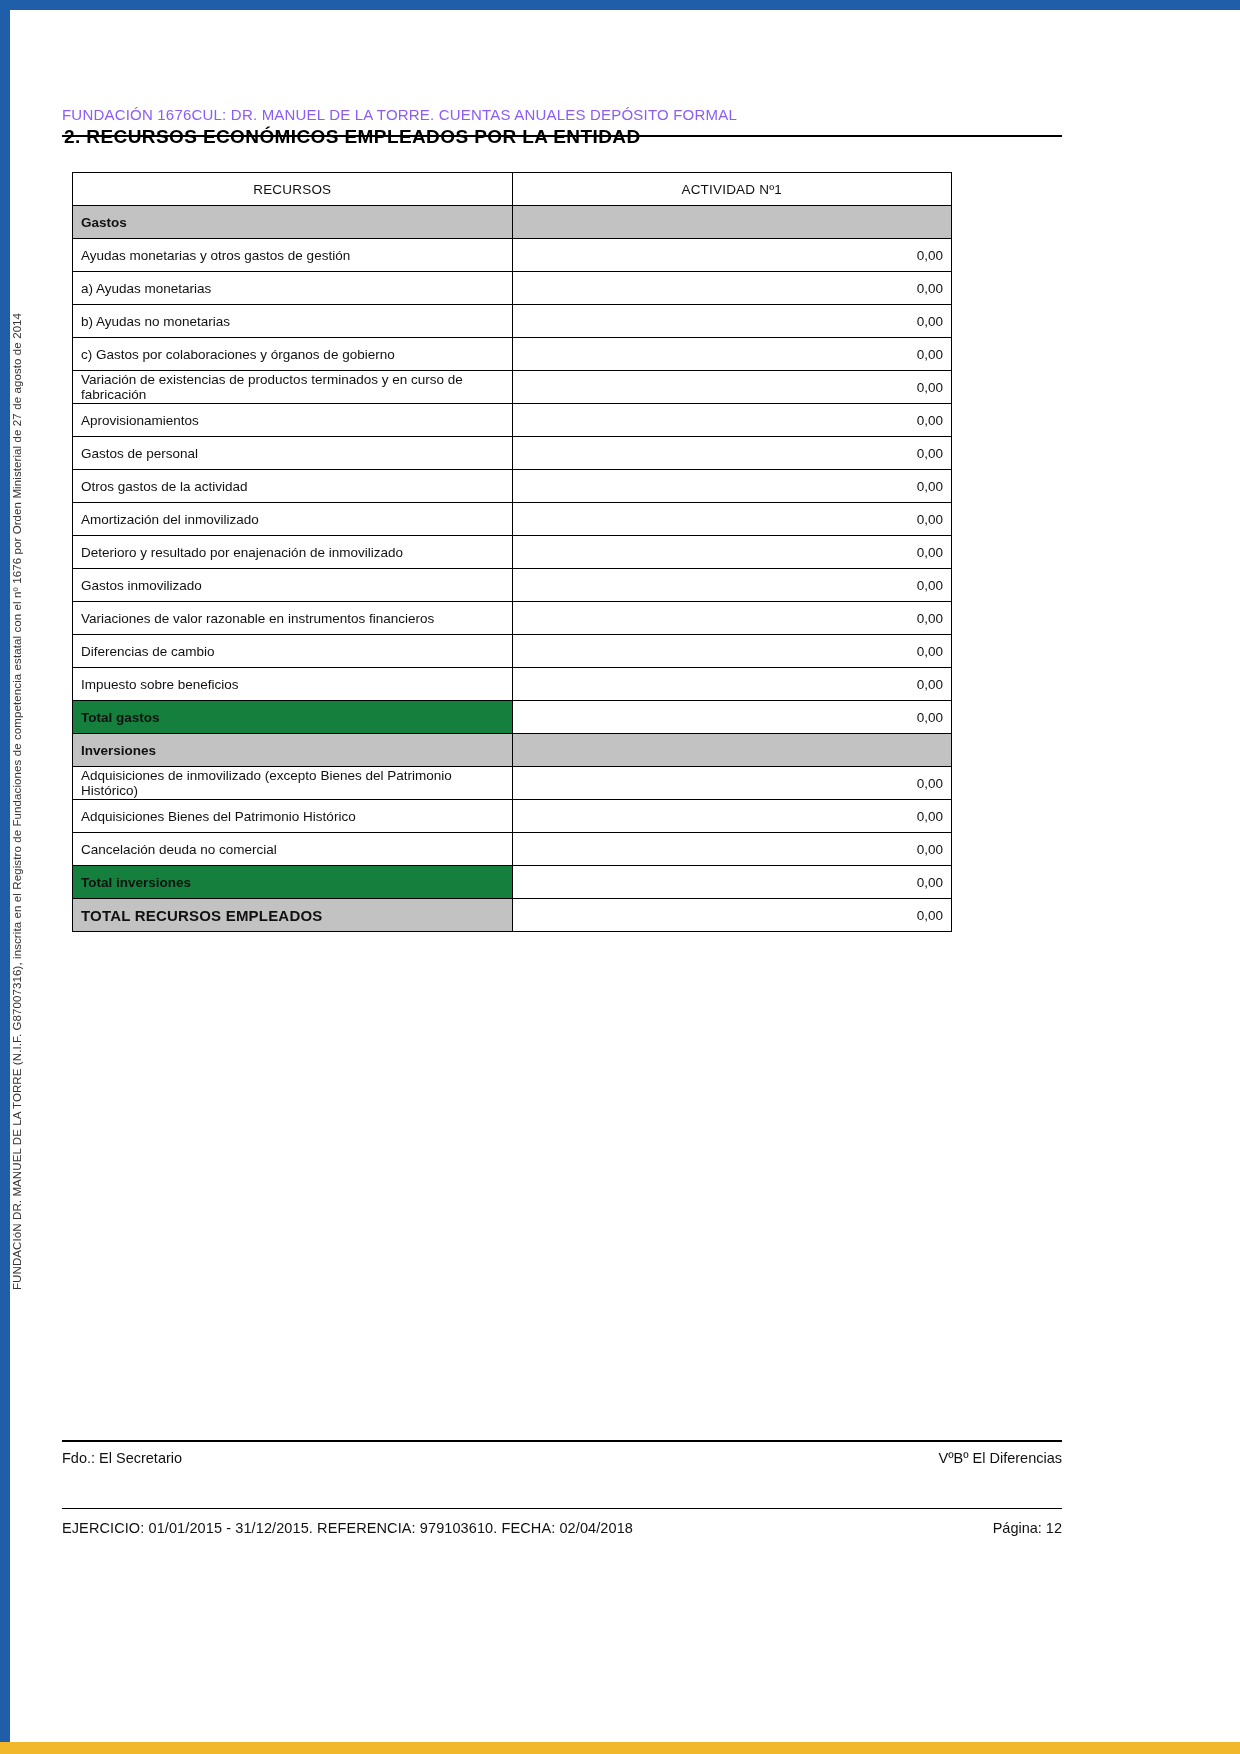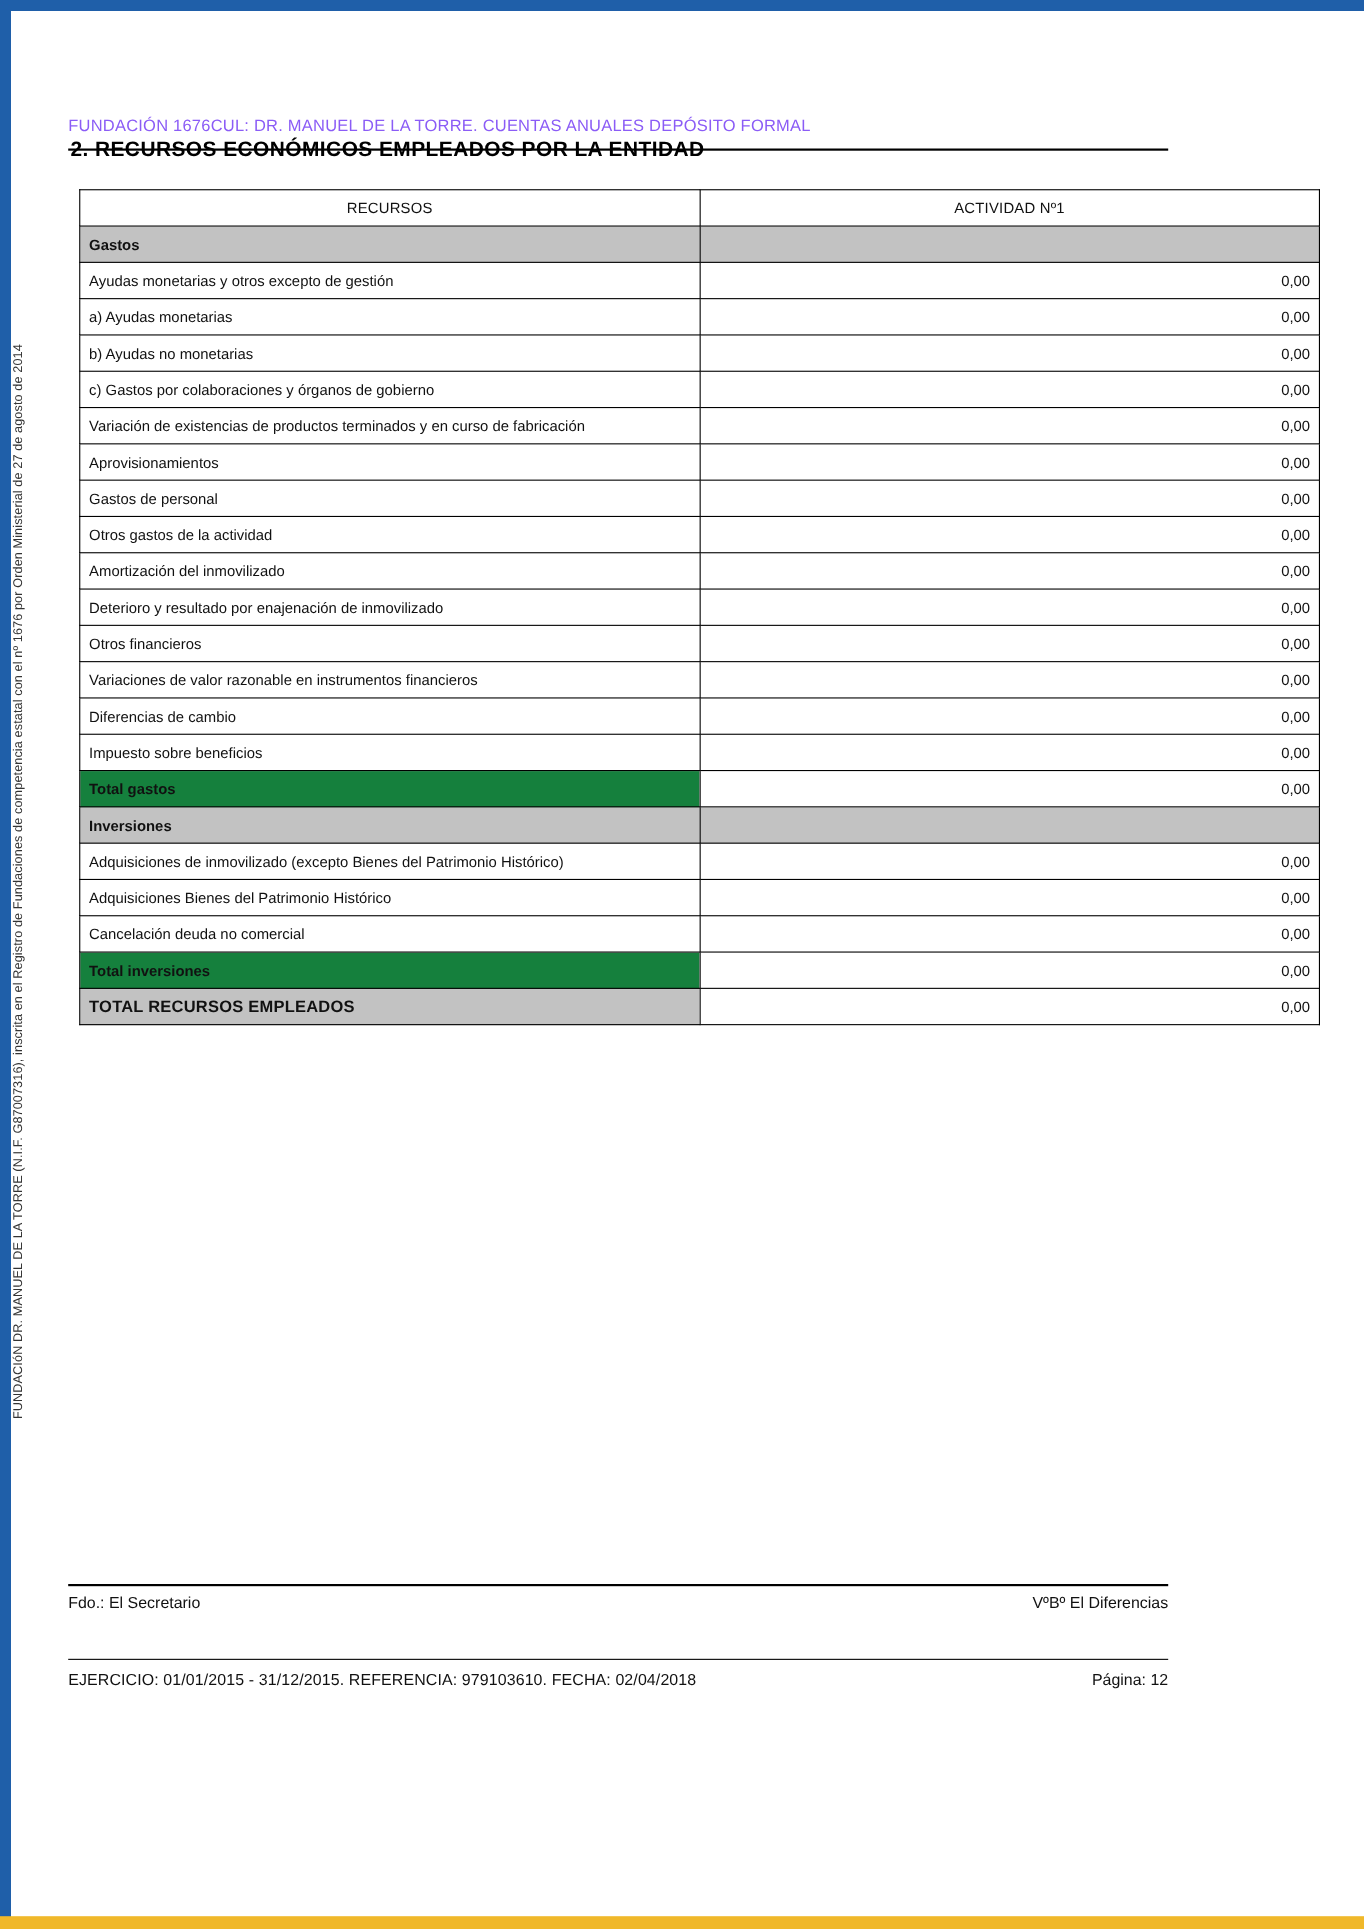--- a/index.html
+++ b/index.html
@@ -81,21 +81,21 @@
     font-weight: bold;
     letter-spacing: 0.4px;
     color: #000;
   }
 
   
   table.recursos {
     position: absolute;
     top: 172px;
     left: 12px;
-    width: 1128px;
+    width: 880px;
     border-collapse: collapse;
     table-layout: fixed;
   }
   table.recursos td, table.recursos th {
     border: 1.6px solid #000;
     font-size: 13.5px;
     font-weight: normal;
     color: #111;
     padding: 0 8px;
     height: 33px;
@@ -209,21 +209,21 @@
         <th class="head col-label">RECURSOS</th>
         <th class="head head-value col-value">ACTIVIDAD Nº1</th>
       </tr>
     </thead>
     <tbody>
         <tr class="group">
           <td class="col-label">Gastos</td>
           <td class="col-value"></td>
         </tr>
         <tr class="">
-          <td class="col-label">Ayudas monetarias y otros excepto de gestión</td>
+          <td class="col-label">Ayudas monetarias y otros gastos de gestión</td>
           <td class="col-value">0,00</td>
         </tr>
         <tr class="">
           <td class="col-label">a) Ayudas monetarias</td>
           <td class="col-value">0,00</td>
         </tr>
         <tr class="">
           <td class="col-label">b) Ayudas no monetarias</td>
           <td class="col-value">0,00</td>
         </tr>
@@ -249,21 +249,21 @@
         </tr>
         <tr class="">
           <td class="col-label">Amortización del inmovilizado</td>
           <td class="col-value">0,00</td>
         </tr>
         <tr class="">
           <td class="col-label">Deterioro y resultado por enajenación de inmovilizado</td>
           <td class="col-value">0,00</td>
         </tr>
         <tr class="">
-          <td class="col-label">Otros financieros</td>
+          <td class="col-label">Gastos inmovilizado</td>
           <td class="col-value">0,00</td>
         </tr>
         <tr class="">
           <td class="col-label">Variaciones de valor razonable en instrumentos financieros</td>
           <td class="col-value">0,00</td>
         </tr>
         <tr class="">
           <td class="col-label">Diferencias de cambio</td>
           <td class="col-value">0,00</td>
         </tr>

